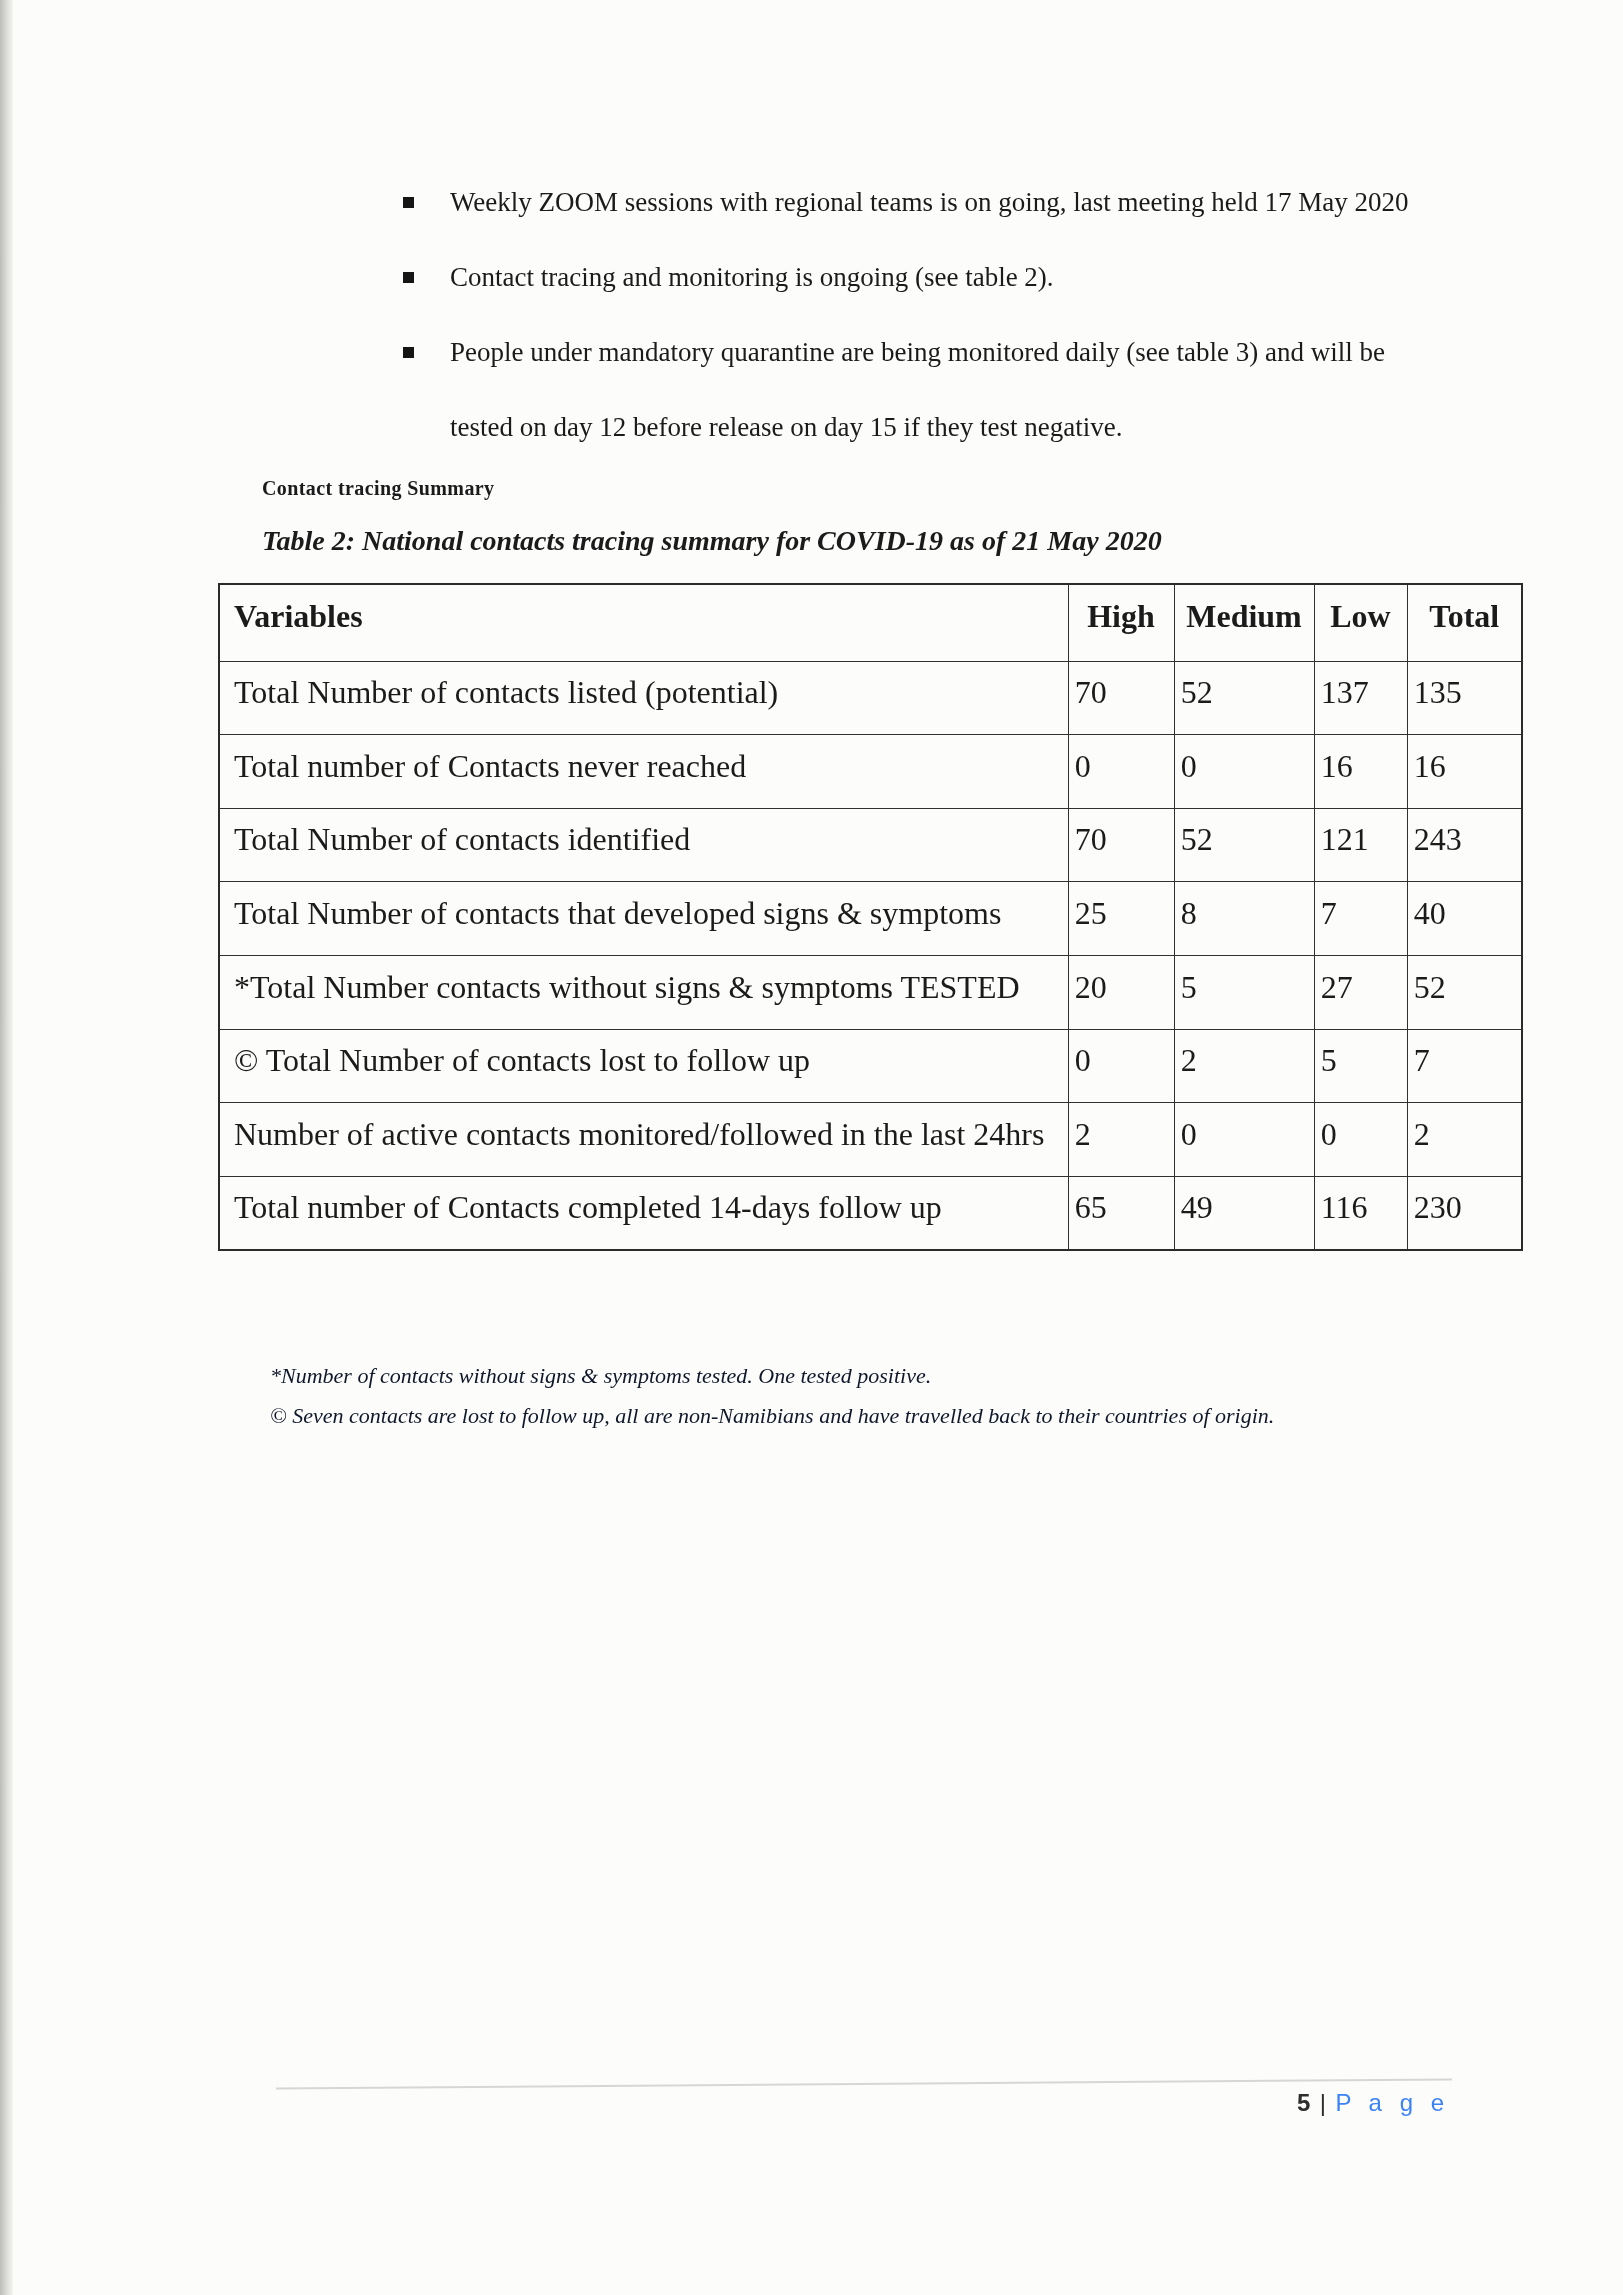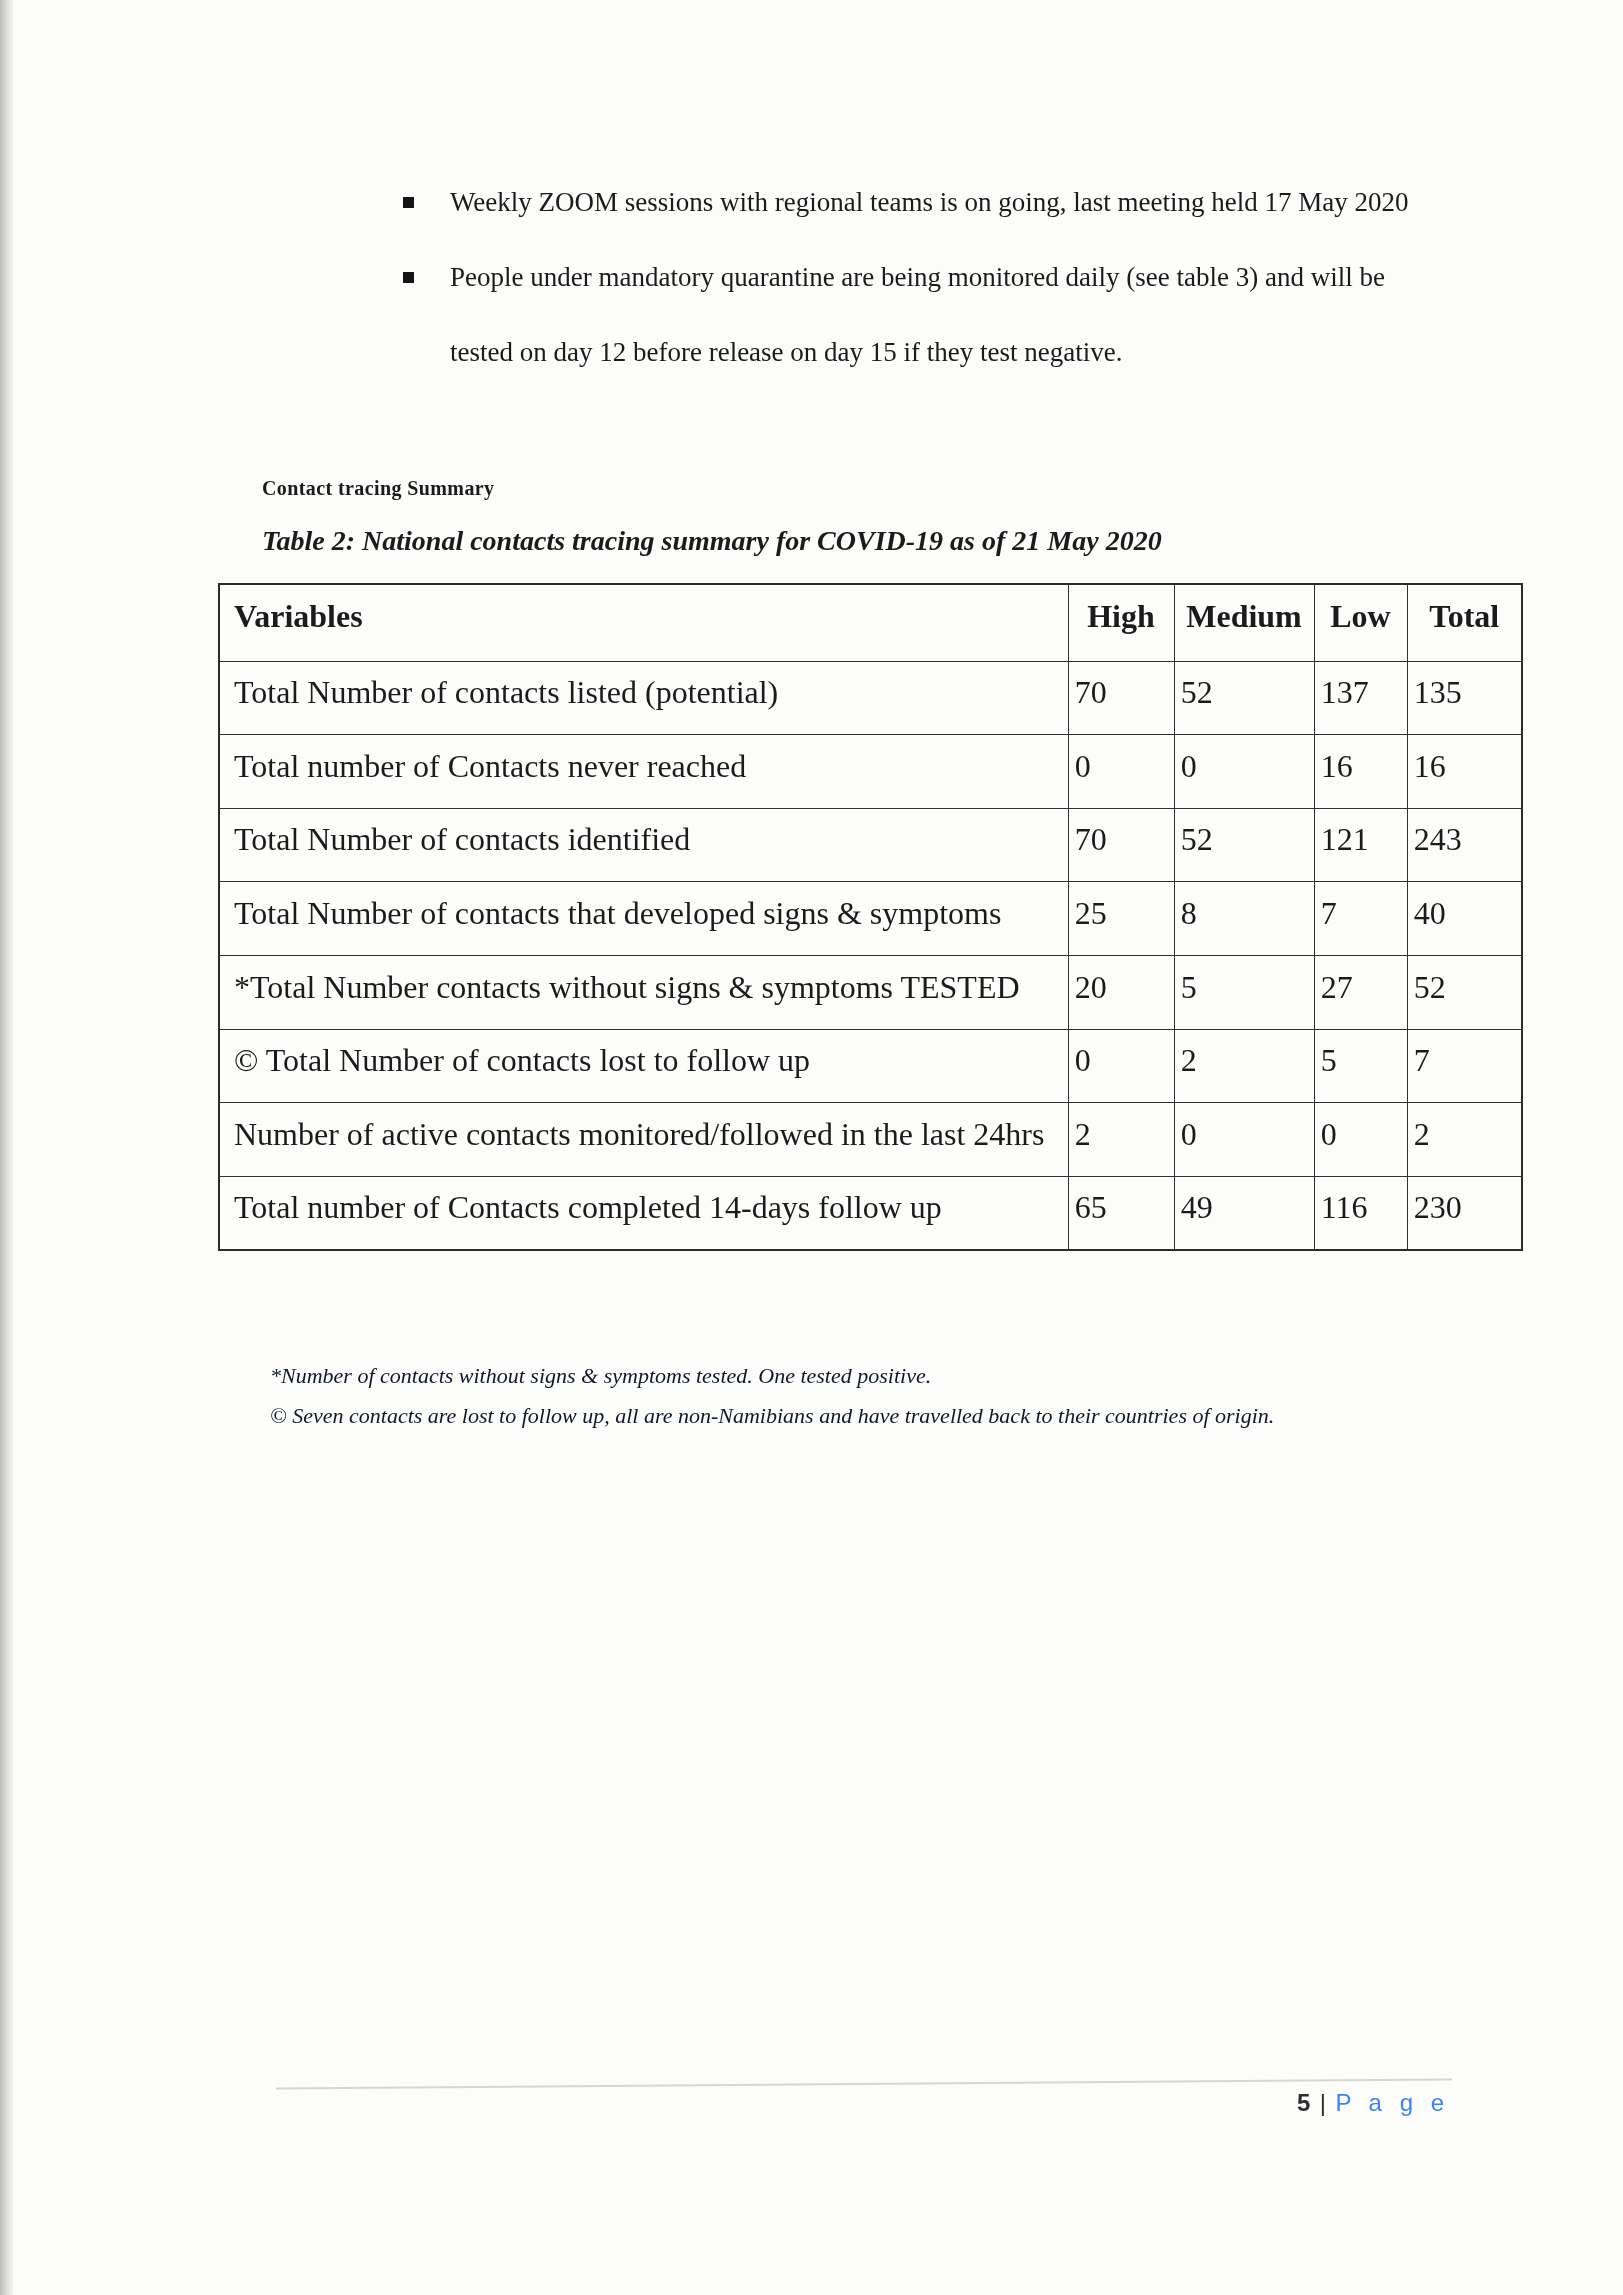--- a/index.html
+++ b/index.html
@@ -72,20 +72,24 @@
 </head>
 <body>
 
 <div class="page">
   <div class="scan-edge"></div>
 
   <div class="bullets">
     <div class="bullet">
       <span class="marker"></span>
       <span>Weekly ZOOM sessions with regional teams  is on going, last meeting held 17 May 2020</span>
+    </div>
+    <div class="bullet">
+      <span class="marker"></span>
+      <span>Contact tracing and monitoring is ongoing (see table 2).</span>
     </div>
     <div class="bullet">
       <span class="marker"></span>
       <span>People under mandatory quarantine are being monitored daily (see table 3) and will be tested on day 12 before release on day 15 if they test negative.</span>
     </div>
   </div>
 
   <div class="section-heading">Contact tracing Summary</div>
   <div class="table-caption">Table 2: National contacts tracing summary for COVID-19 as of 21 May 2020</div>
 

